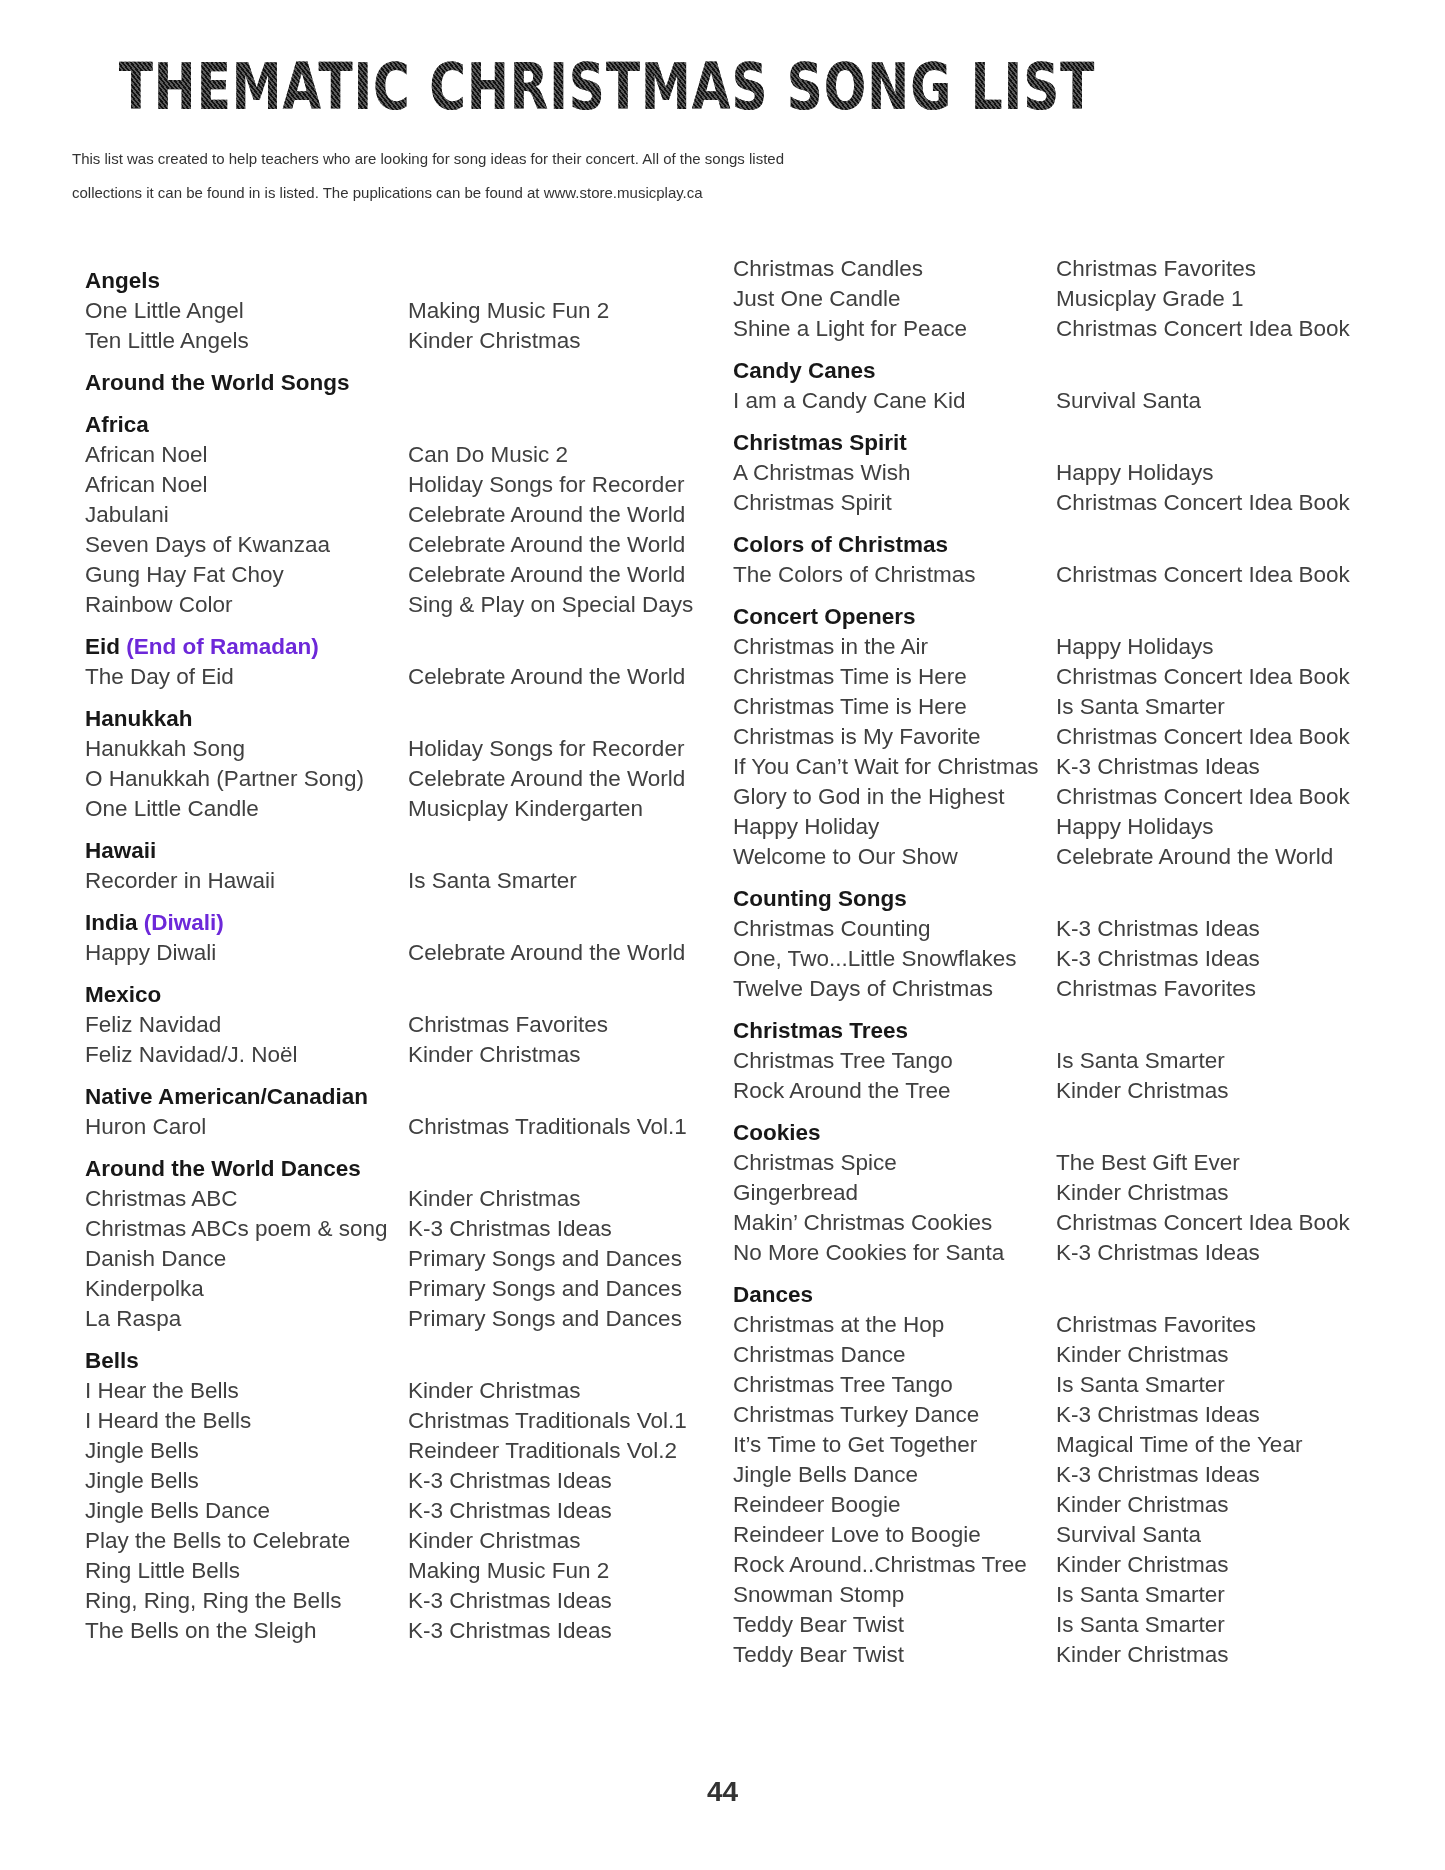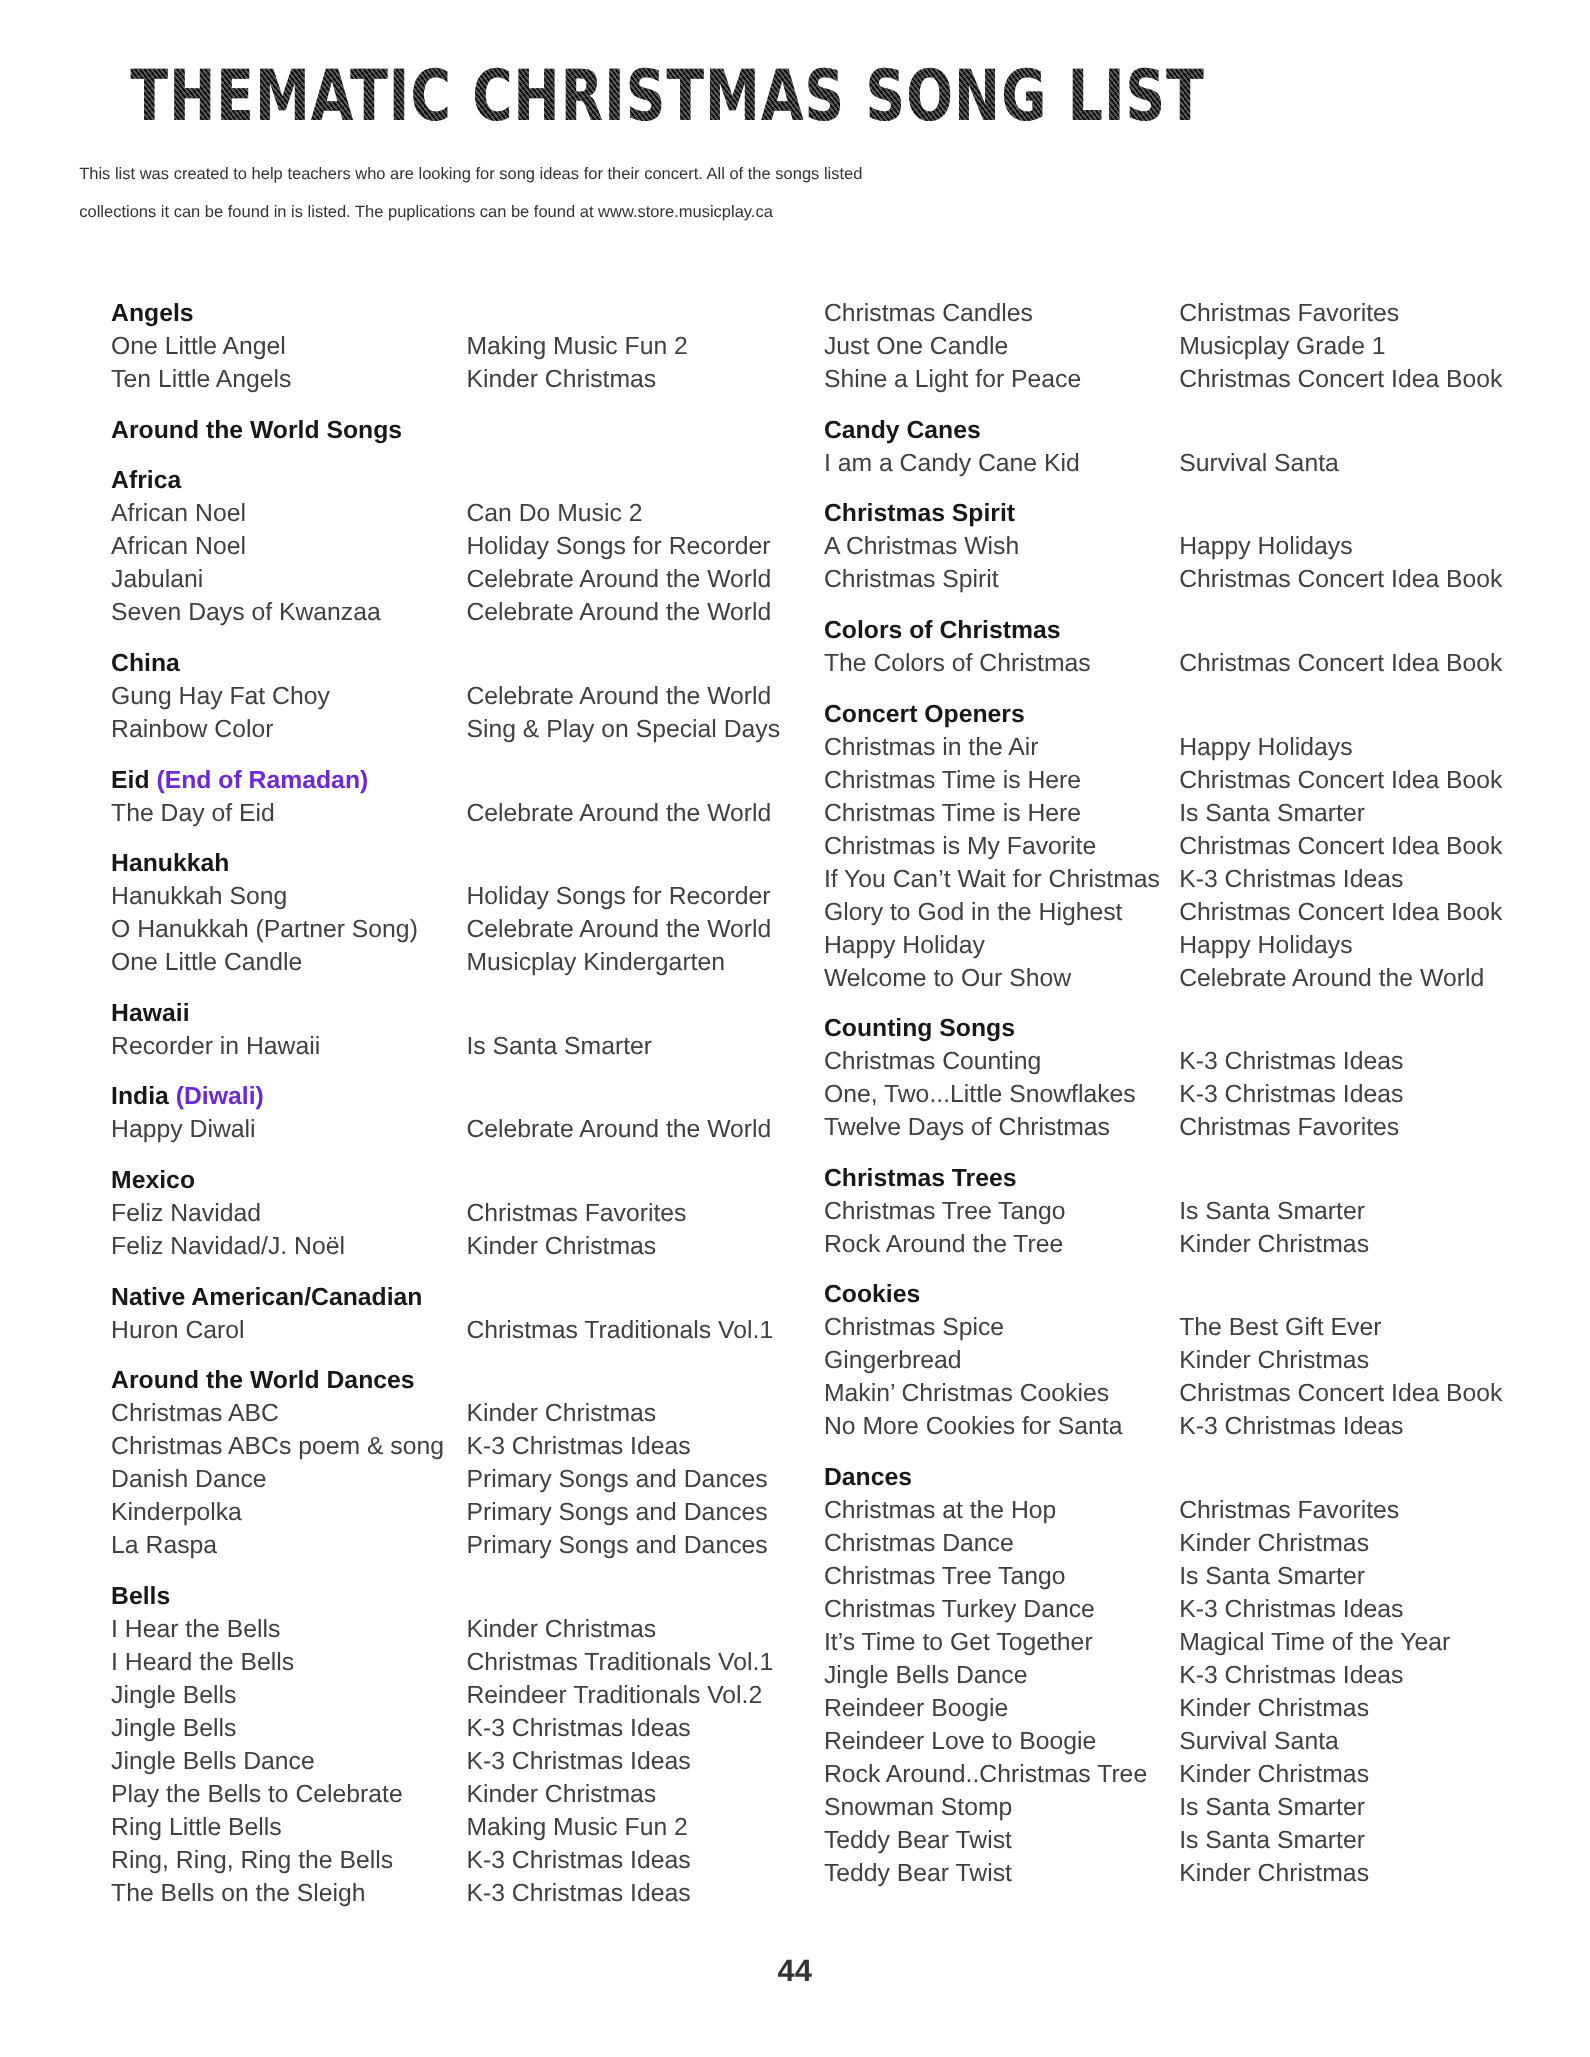--- a/index.html
+++ b/index.html
@@ -51,21 +51,21 @@
   .intro-line{display:block;white-space:nowrap;}
 
   
   .list{
     margin:44px 0 0 85px;
     display:grid;
     grid-template-columns:615px 652px;
     column-gap:33px;
     align-items:start;
   }
-  .section{margin:16px;}
+  .section{margin:0;}
   .heading{
     margin:12px 0 0 0;
     font-size:22.5px;
     line-height:30px;
     font-weight:bold;
     color:#181818;
     white-space:nowrap;
   }
   .hnote{font-weight:bold;color:#6d28d9;}
   .row{
@@ -142,21 +142,20 @@
   </div>
 
   <div class="row">
     <span class="song">Seven Days of Kwanzaa</span>
     <span class="coll">Celebrate Around the World</span>
   </div>
 </div>
   </section>
 
   <section class="section">
-    <h2 class="heading"><span class="hlabel">China</span></h2>
     <div class="rows">
   <div class="row">
     <span class="song">Gung Hay Fat Choy</span>
     <span class="coll">Celebrate Around the World</span>
   </div>
 
   <div class="row">
     <span class="song">Rainbow Color</span>
     <span class="coll">Sing &amp; Play on Special Days</span>
   </div>

